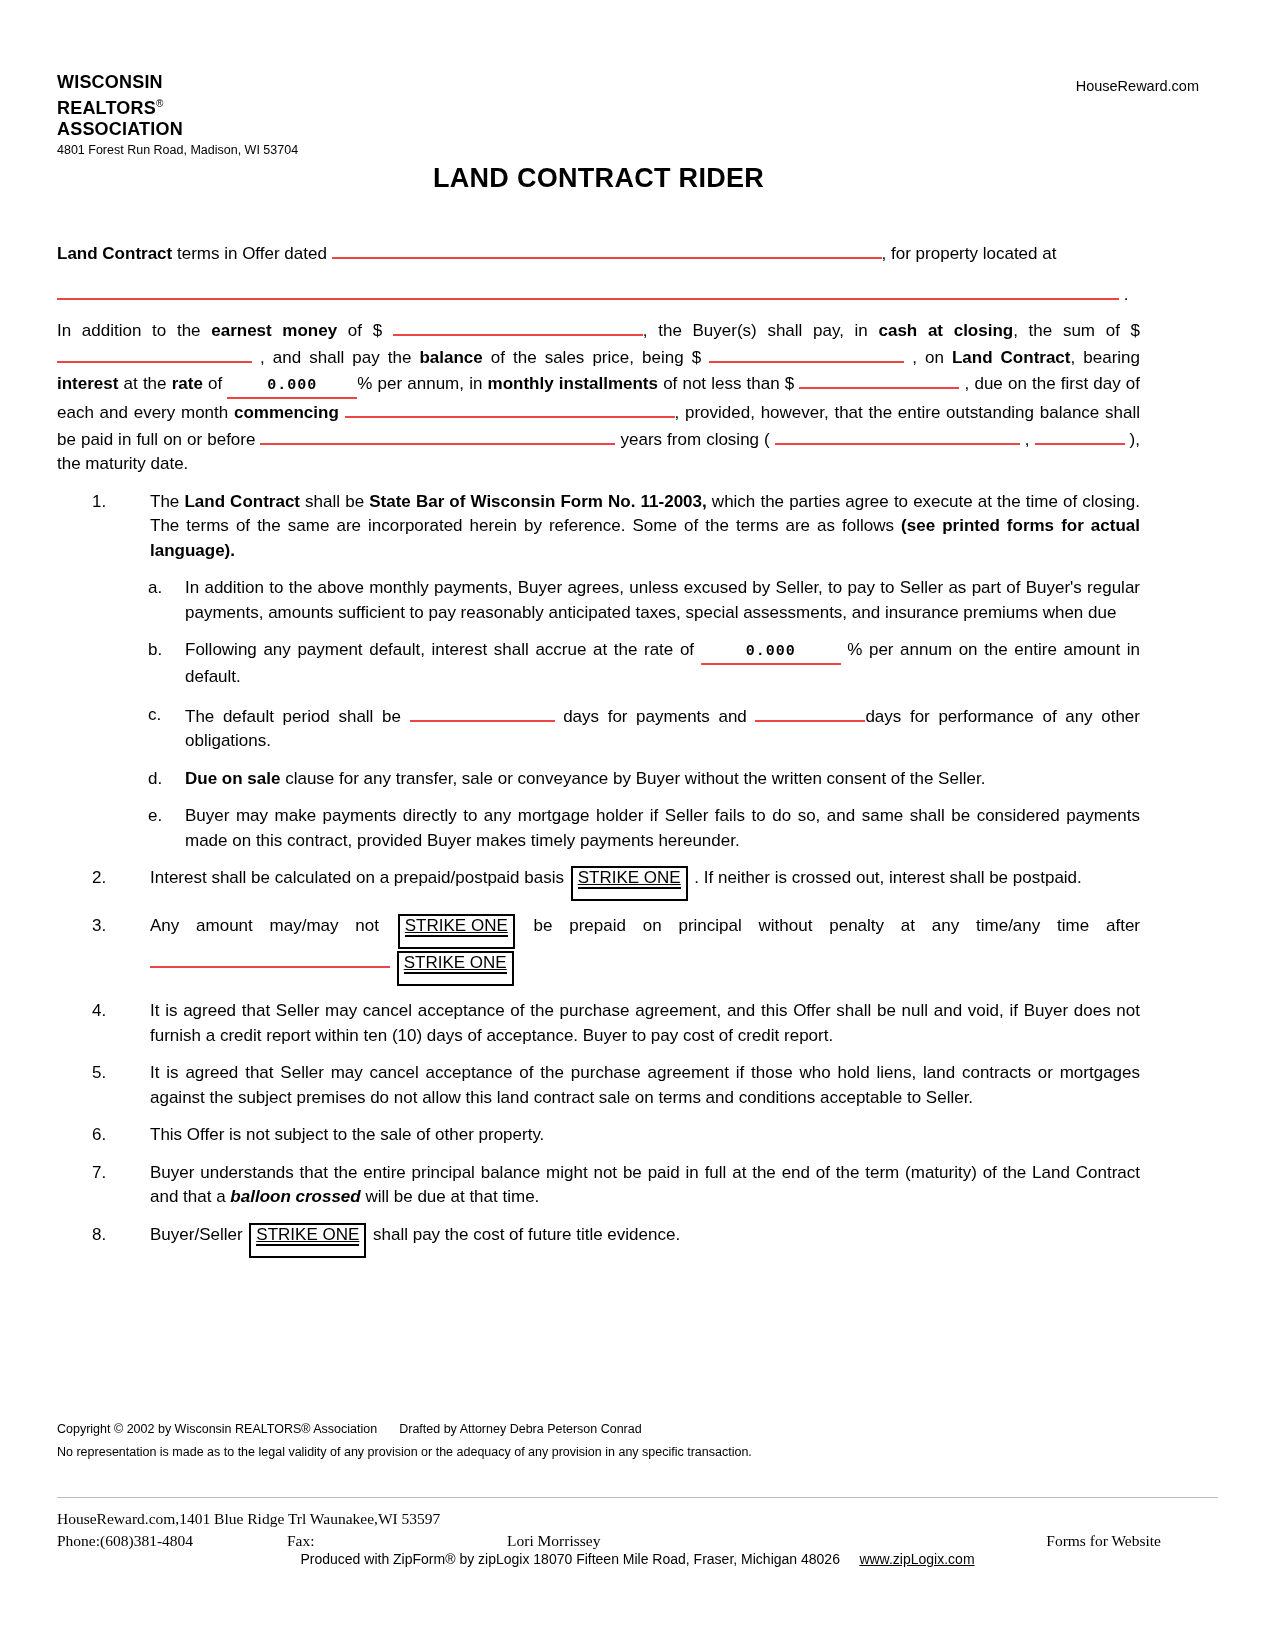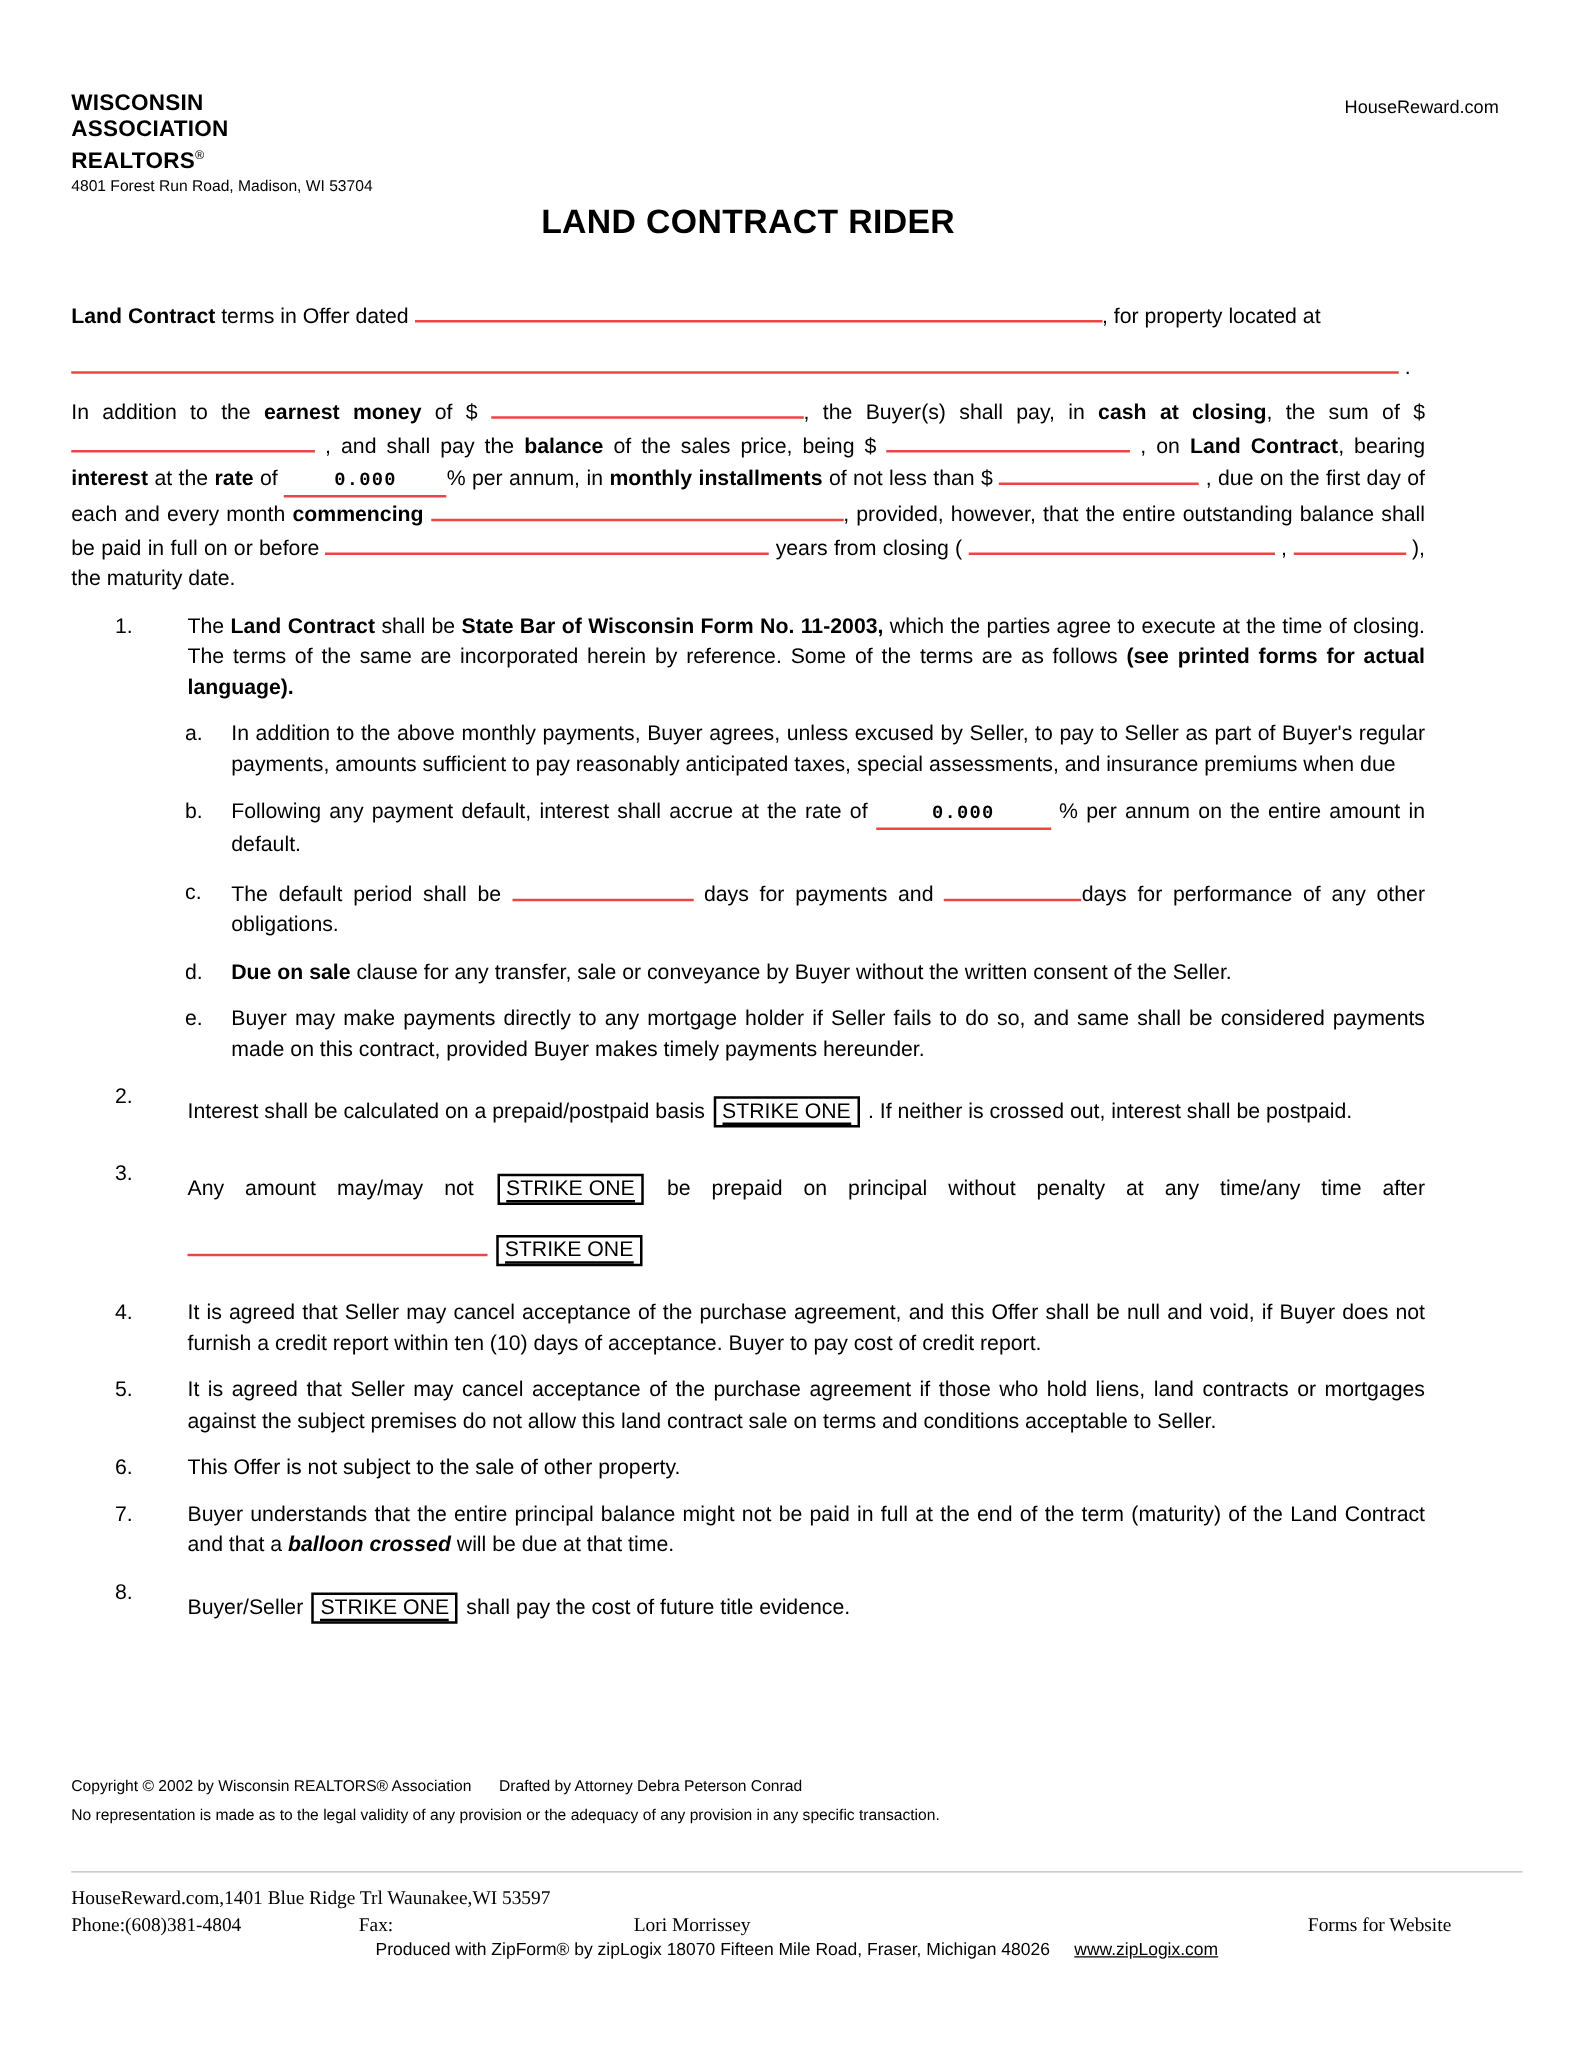--- a/index.html
+++ b/index.html
@@ -16,21 +16,21 @@
   .doc-title { text-align:center; font-size:27px; font-weight:bold; margin:6px 0 0 0; letter-spacing:0.3px; }
   p { margin:0; }
   .body-text { font-size:17px; line-height:24.5px; }
   .just { text-align:justify; }
   .mt-intro { margin-top:46px; }
   .mt-line2 { margin-top:14px; }
   .mt-para { margin-top:10px; }
   .blank { display:inline-block; border-bottom:2px solid #ef4444; height:1.0em; vertical-align:baseline; }
   .blank.value { text-align:center; height:auto; line-height:20px; padding-bottom:1px; }
   .mono { font-family:"Liberation Mono", monospace; font-size:15px; font-weight:bold; letter-spacing:1px; }
-  .strike-box { display:inline-block; border:2px solid #000; padding:0 5px 2px 5px; line-height:19px; margin:12px 2px; }
+  .strike-box { display:inline-block; border:2px solid #000; padding:0 5px 12px 5px; line-height:19px; margin:0 2px;text-decoration:underline; }
   .strike-box .inner { border-bottom:2px solid #000; }
   .item { position:relative; padding-left:93px; margin-top:13px; }
   .item > .num { position:absolute; left:35px; top:0; }
   .sub { position:relative; padding-left:128px; margin-top:13px; }
   .sub > .num { position:absolute; left:91px; top:0; }
   b.i { font-style:italic; }
   .copyright { position:absolute; left:57px; top:1418px; width:1083px; font-size:12.5px; line-height:23px; }
   .copy-gap { display:inline-block; width:22px; }
   .footer-rule { position:absolute; left:57px; top:1497px; width:1161px; border-top:1px solid #bbbbbb; }
   .footer { position:absolute; left:57px; top:1510px; width:1104px; font-family:Liberation Serif, serif; font-size:15.5px; }
@@ -47,22 +47,22 @@
 <body>
 
 <div class="page">
 
   <span class="site-name">HouseReward.com</span>
 
   <div class="content">
     <div style="padding-top:72px;">
       <div class="org-name">
         <div>WISCONSIN</div>
+        <div><span>REALTORS</span><span class="reg">®</span></div>
         <div>ASSOCIATION</div>
-        <div><span>REALTORS</span><span class="reg">®</span></div>
       </div>
       <div class="org-address">4801 Forest Run Road, Madison, WI 53704</div>
     </div>
 
     <h1 class="doc-title">LAND CONTRACT RIDER</h1>
 
     <p class="body-text mt-intro">
       <b>Land Contract</b><span> terms in Offer dated </span><span class="blank" style="width:550px;"></span><span>, for property located at</span>
     </p>
 

